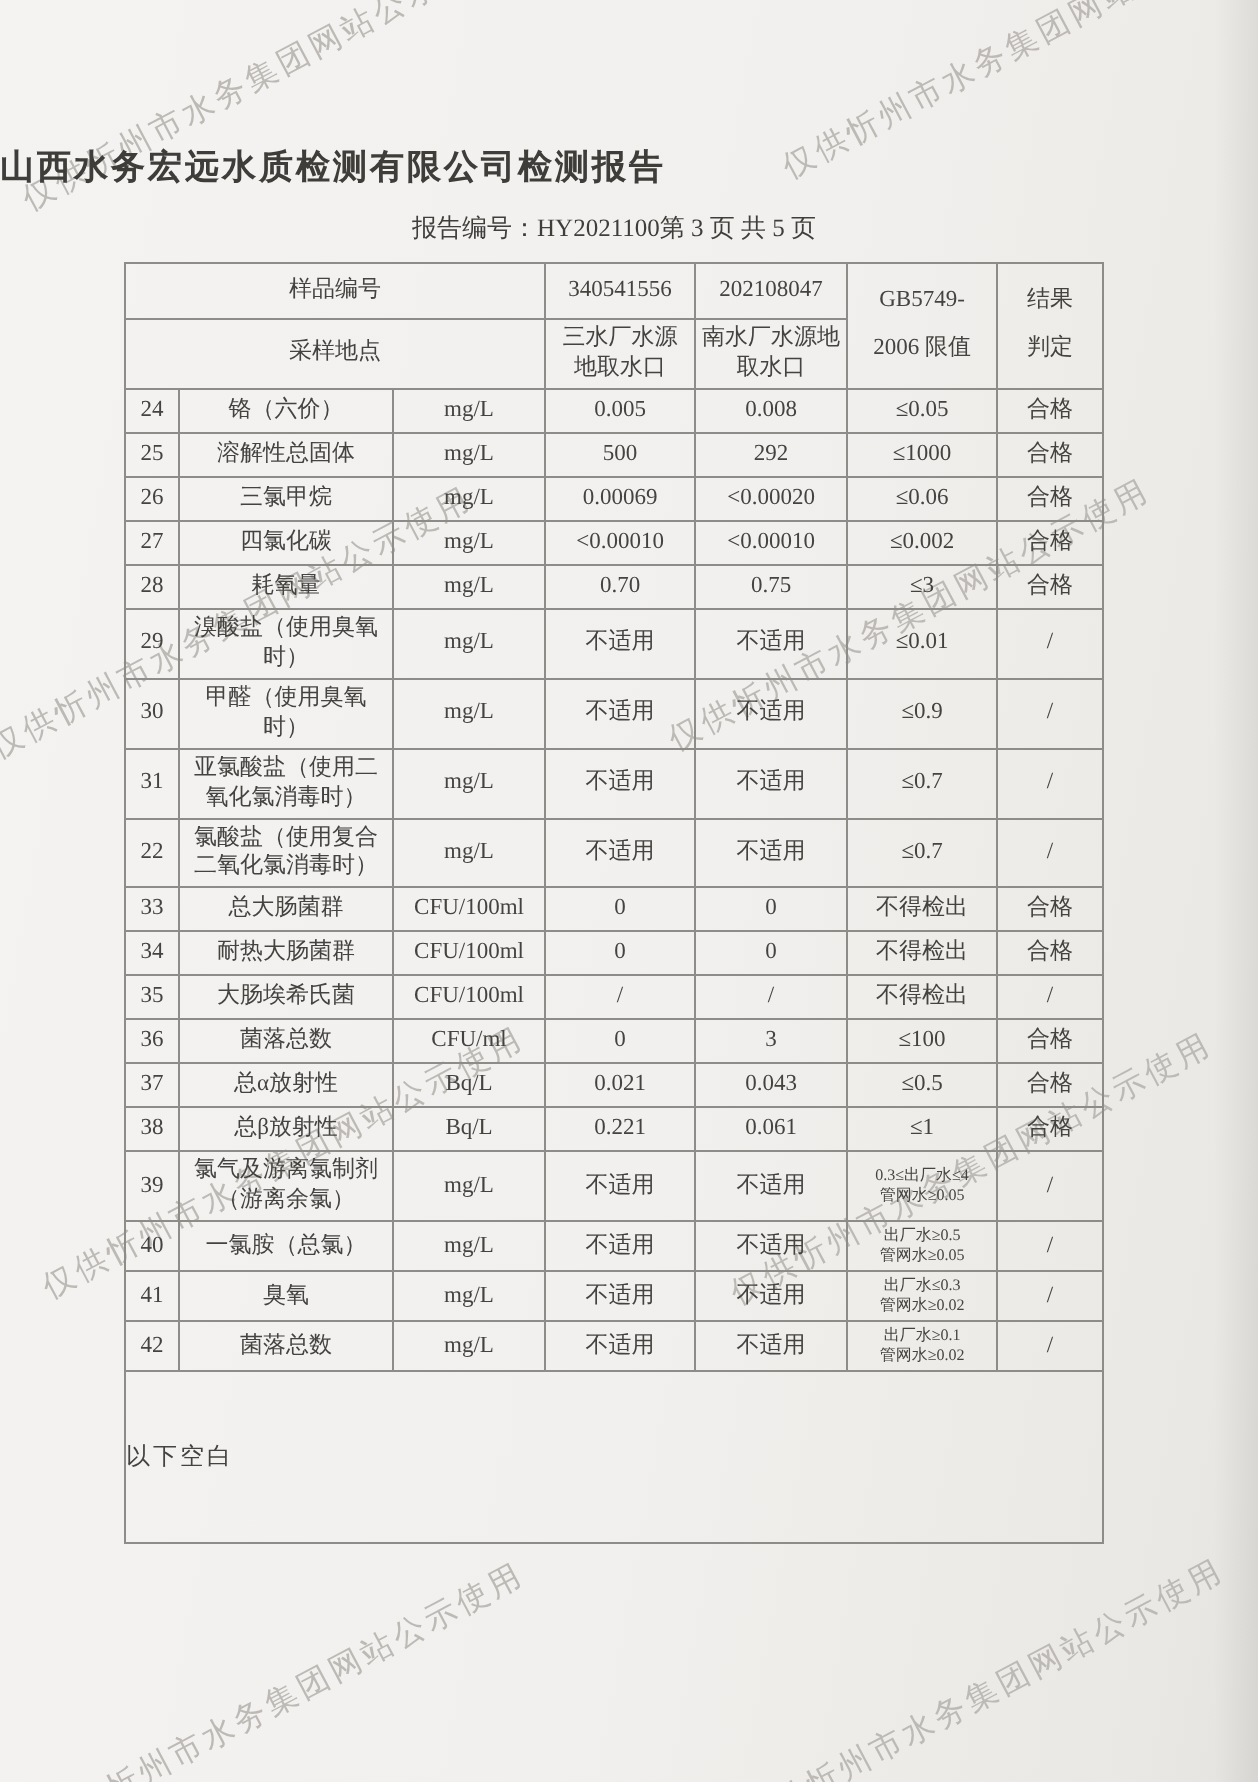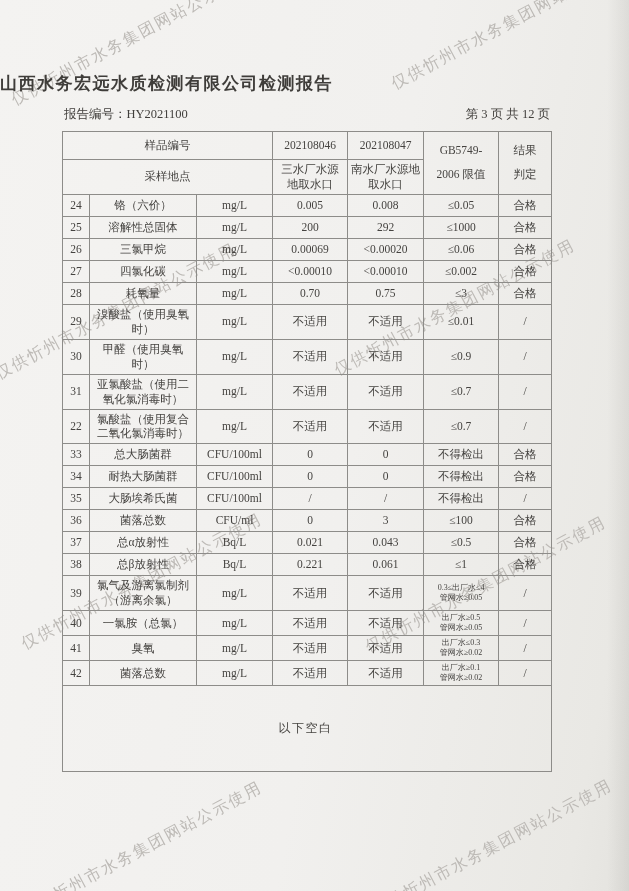--- a/index.html
+++ b/index.html
@@ -25,42 +25,42 @@
   .wm7 { left:142px; top:850px; }
   .wm8 { left:492px; top:848px; }
 
   .title {
     position:absolute; left:0; right:0; top:72px; text-align:left;
     font-size:17px; font-weight:bold; letter-spacing:1.5px; color:#3f3d3a;
     z-index:2;
   }
   .meta {
     position:absolute; left:64px; width:486px; top:106px;
-    display:flex; justify-content:space-between;
+    display:flex; justify-content:center;
     font-size:12.5px; color:#403e3b; z-index:2;
   }
   table.report {
     position:absolute; left:62px; top:131px; width:489px;
     border-collapse:collapse; table-layout:fixed; z-index:2;
   }
   table.report th, table.report td {
     border:1px solid #8d8c89; font-weight:normal; text-align:center;
     padding:2px 3px; font-size:11.5px; line-height:1.3; color:#454340;
     vertical-align:middle; overflow:hidden;
   }
   thead tr { height:28px;margin-left:46px; }
   tbody tr { height:22px;margin-left:28px; }
   .td-param { text-align:left; padding-left:6px; }
   .th-site { padding:1px 6px; line-height:1.25; }
   .th-span2 div { line-height:1.2; }
   .th-span2 .l1 { margin-bottom:11px; }
   .limit-small { font-size:8px; line-height:1.25; letter-spacing:0; }
   tr.footer-row { height:86px; }
   tr.footer-row td {
-    text-align:center; padding-left:0; font-size:12px; letter-spacing:1.5px;
+    text-align:left; padding-left:0; font-size:12px; letter-spacing:1.5px;
     vertical-align:middle;
   }
   .edge-shade {
     position:absolute; right:0; top:0; width:22px; height:891px; z-index:0;
     background:linear-gradient(90deg, rgba(0,0,0,0), rgba(90,88,84,0.10));
   }
 </style>
 </head>
 <body>
 
@@ -74,37 +74,37 @@
 <div class="wm wm6">仅供忻州市水务集团网站公示使用</div>
 <div class="wm wm7">仅供忻州市水务集团网站公示使用</div>
 <div class="wm wm8">仅供忻州市水务集团网站公示使用</div>
 
 <div class="title">山西水务宏远水质检测有限公司检测报告</div>
 
 <div class="meta">
   <div>
     <span>报告编号：</span><span>HY2021100</span>
   </div>
-  <div>第 3 页 共 12 页</div>
+  <div>第 3 页 共 5 页</div>
 </div>
 
 <table class="report">
   <colgroup>
     <col style="width:27px">
       <col style="width:107px">
       <col style="width:76px">
     <col style="width:75px">
       <col style="width:76px">
       <col style="width:75px">
       <col style="width:53px">
   </colgroup>
   <thead>
     <tr>
       <th colspan="3">样品编号</th>
-      <th>202108046</th>
+      <th>340541556</th>
       <th>202108047</th>
       <th rowspan="2" class="th-span2">
         <div class="l1">GB5749-</div>
         <div>2006 限值</div>
       </th>
       <th rowspan="2" class="th-span2">
         <div class="l1">结果</div>
         <div>判定</div>
       </th>
     </tr>
@@ -123,21 +123,21 @@
         <td>0.008</td>
         <td>
           <div>≤0.05</div>
         </td>
         <td>合格</td>
       </tr>
       <tr>
         <td>25</td>
         <td class="td-param">溶解性总固体</td>
         <td>mg/L</td>
-        <td>200</td>
+        <td>500</td>
         <td>292</td>
         <td>
           <div>≤1000</div>
         </td>
         <td>合格</td>
       </tr>
       <tr>
         <td>26</td>
         <td class="td-param">三氯甲烷</td>
         <td>mg/L</td>

